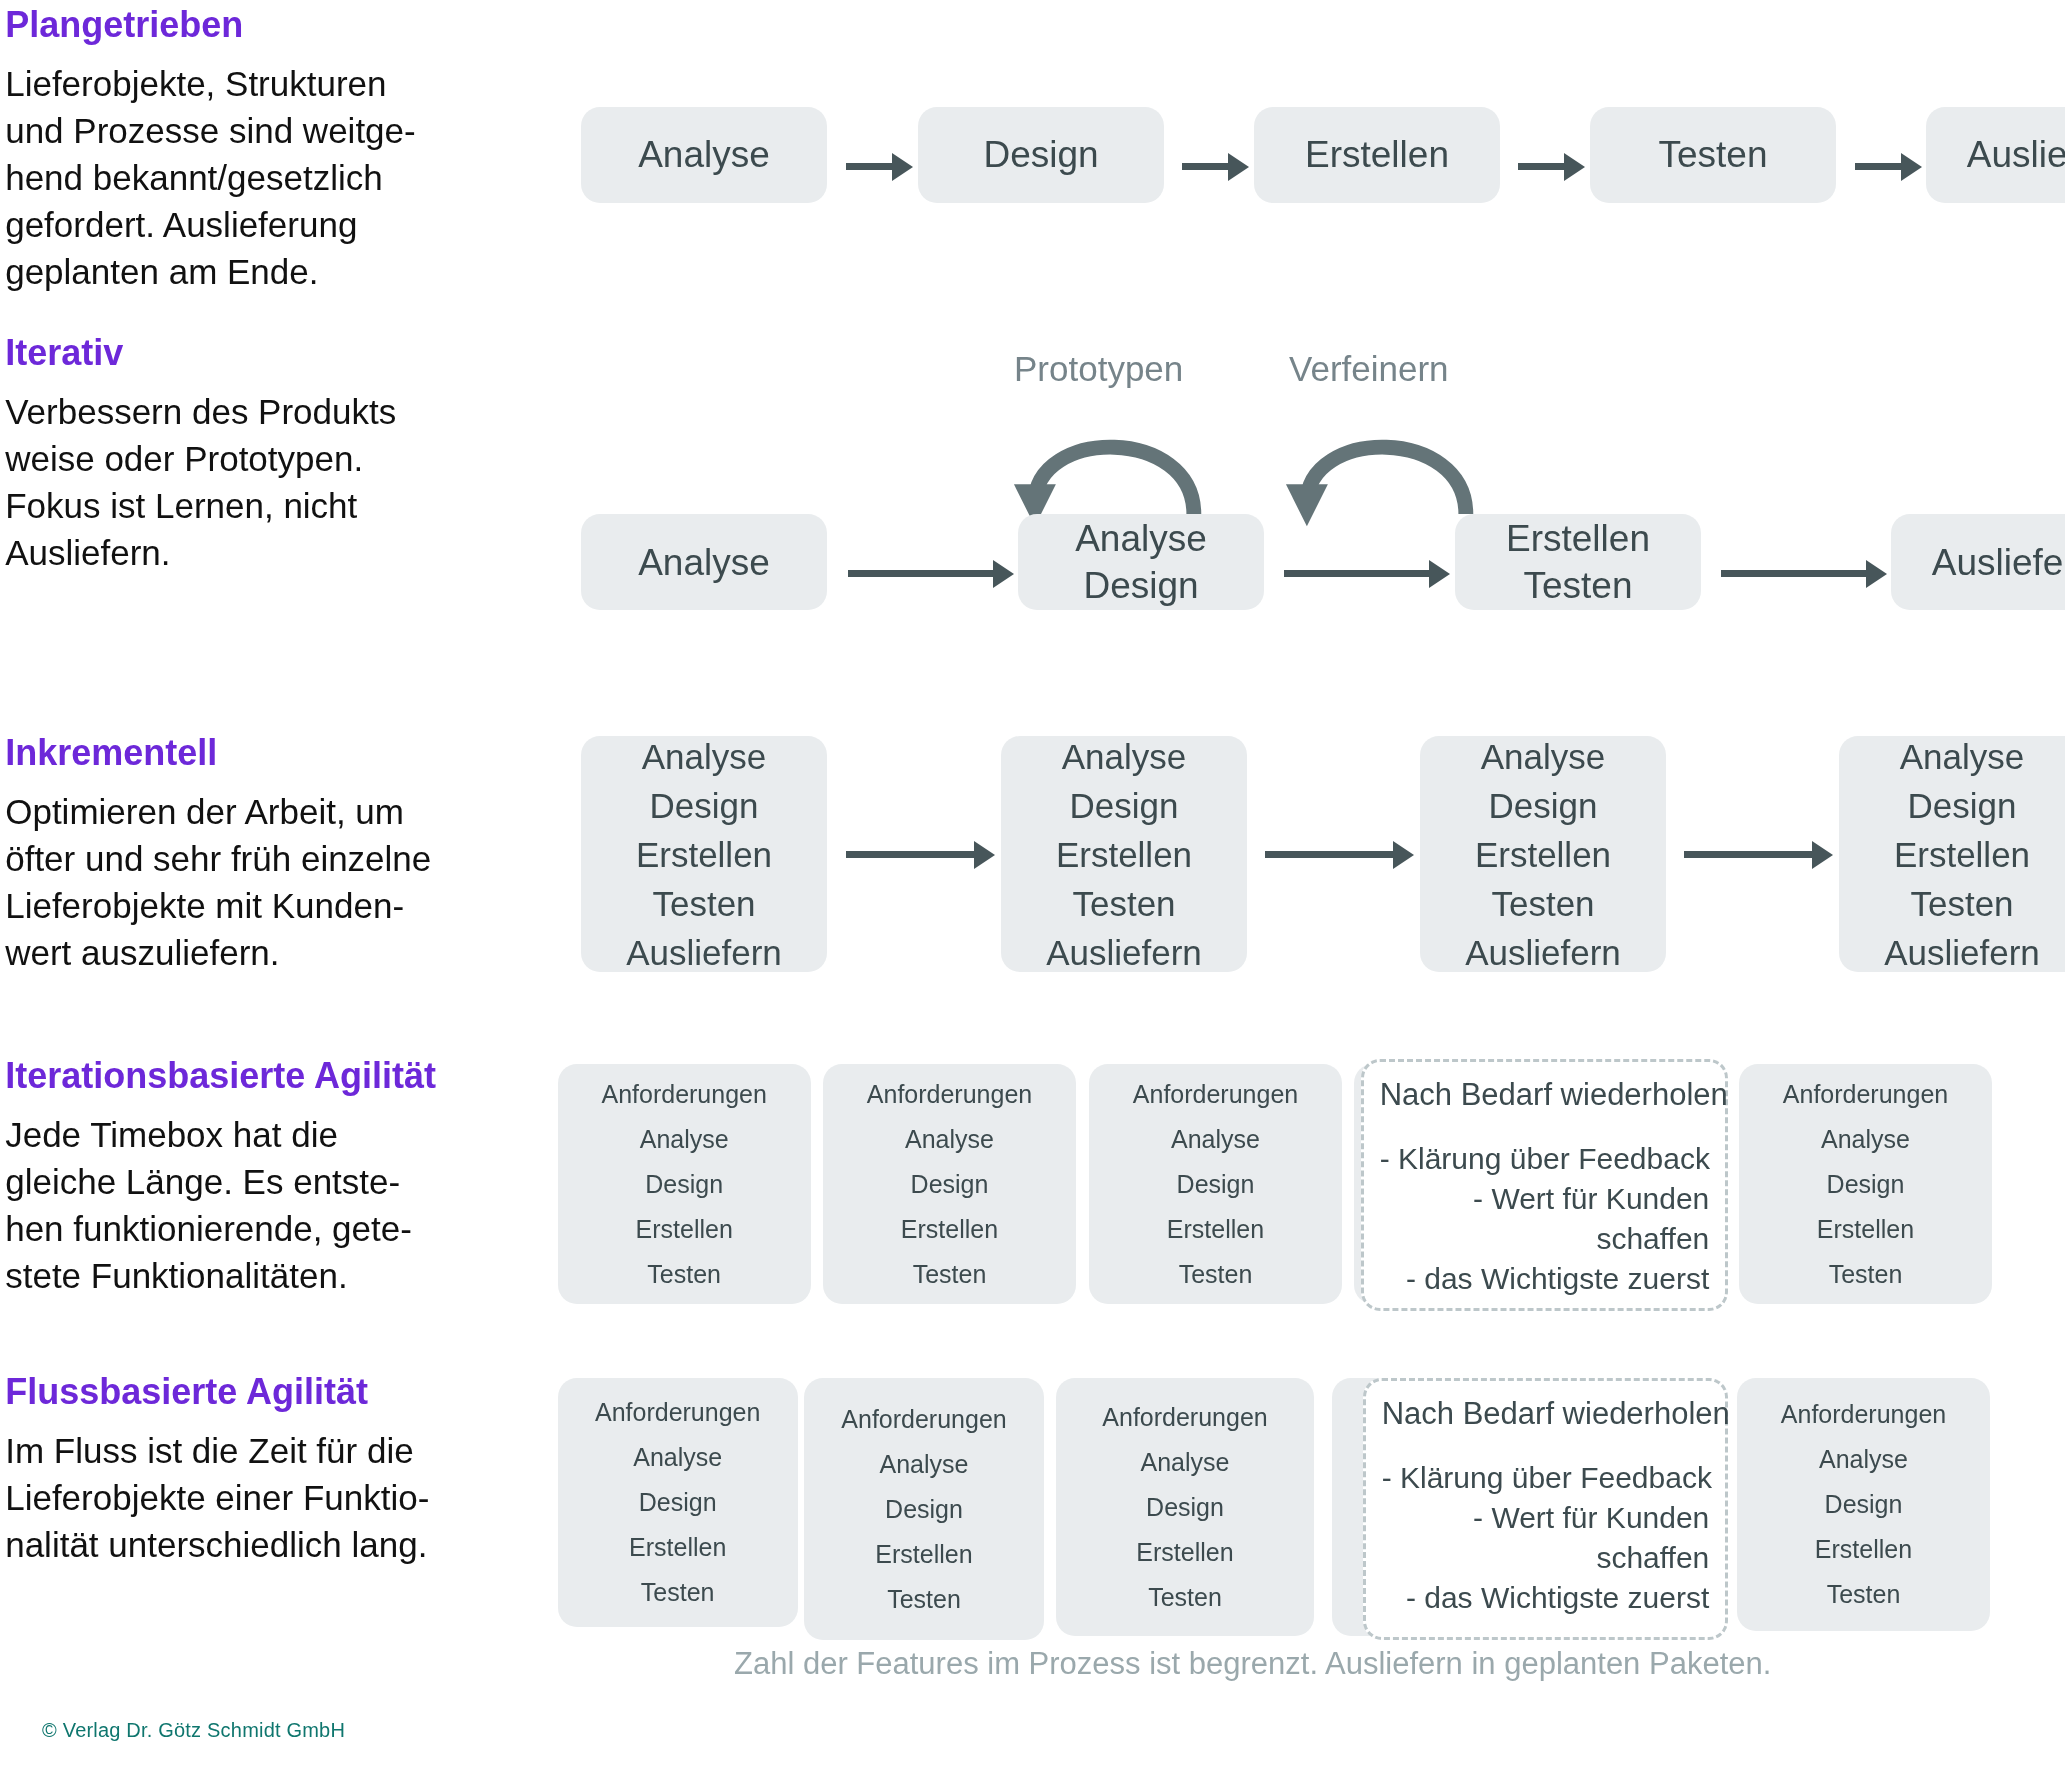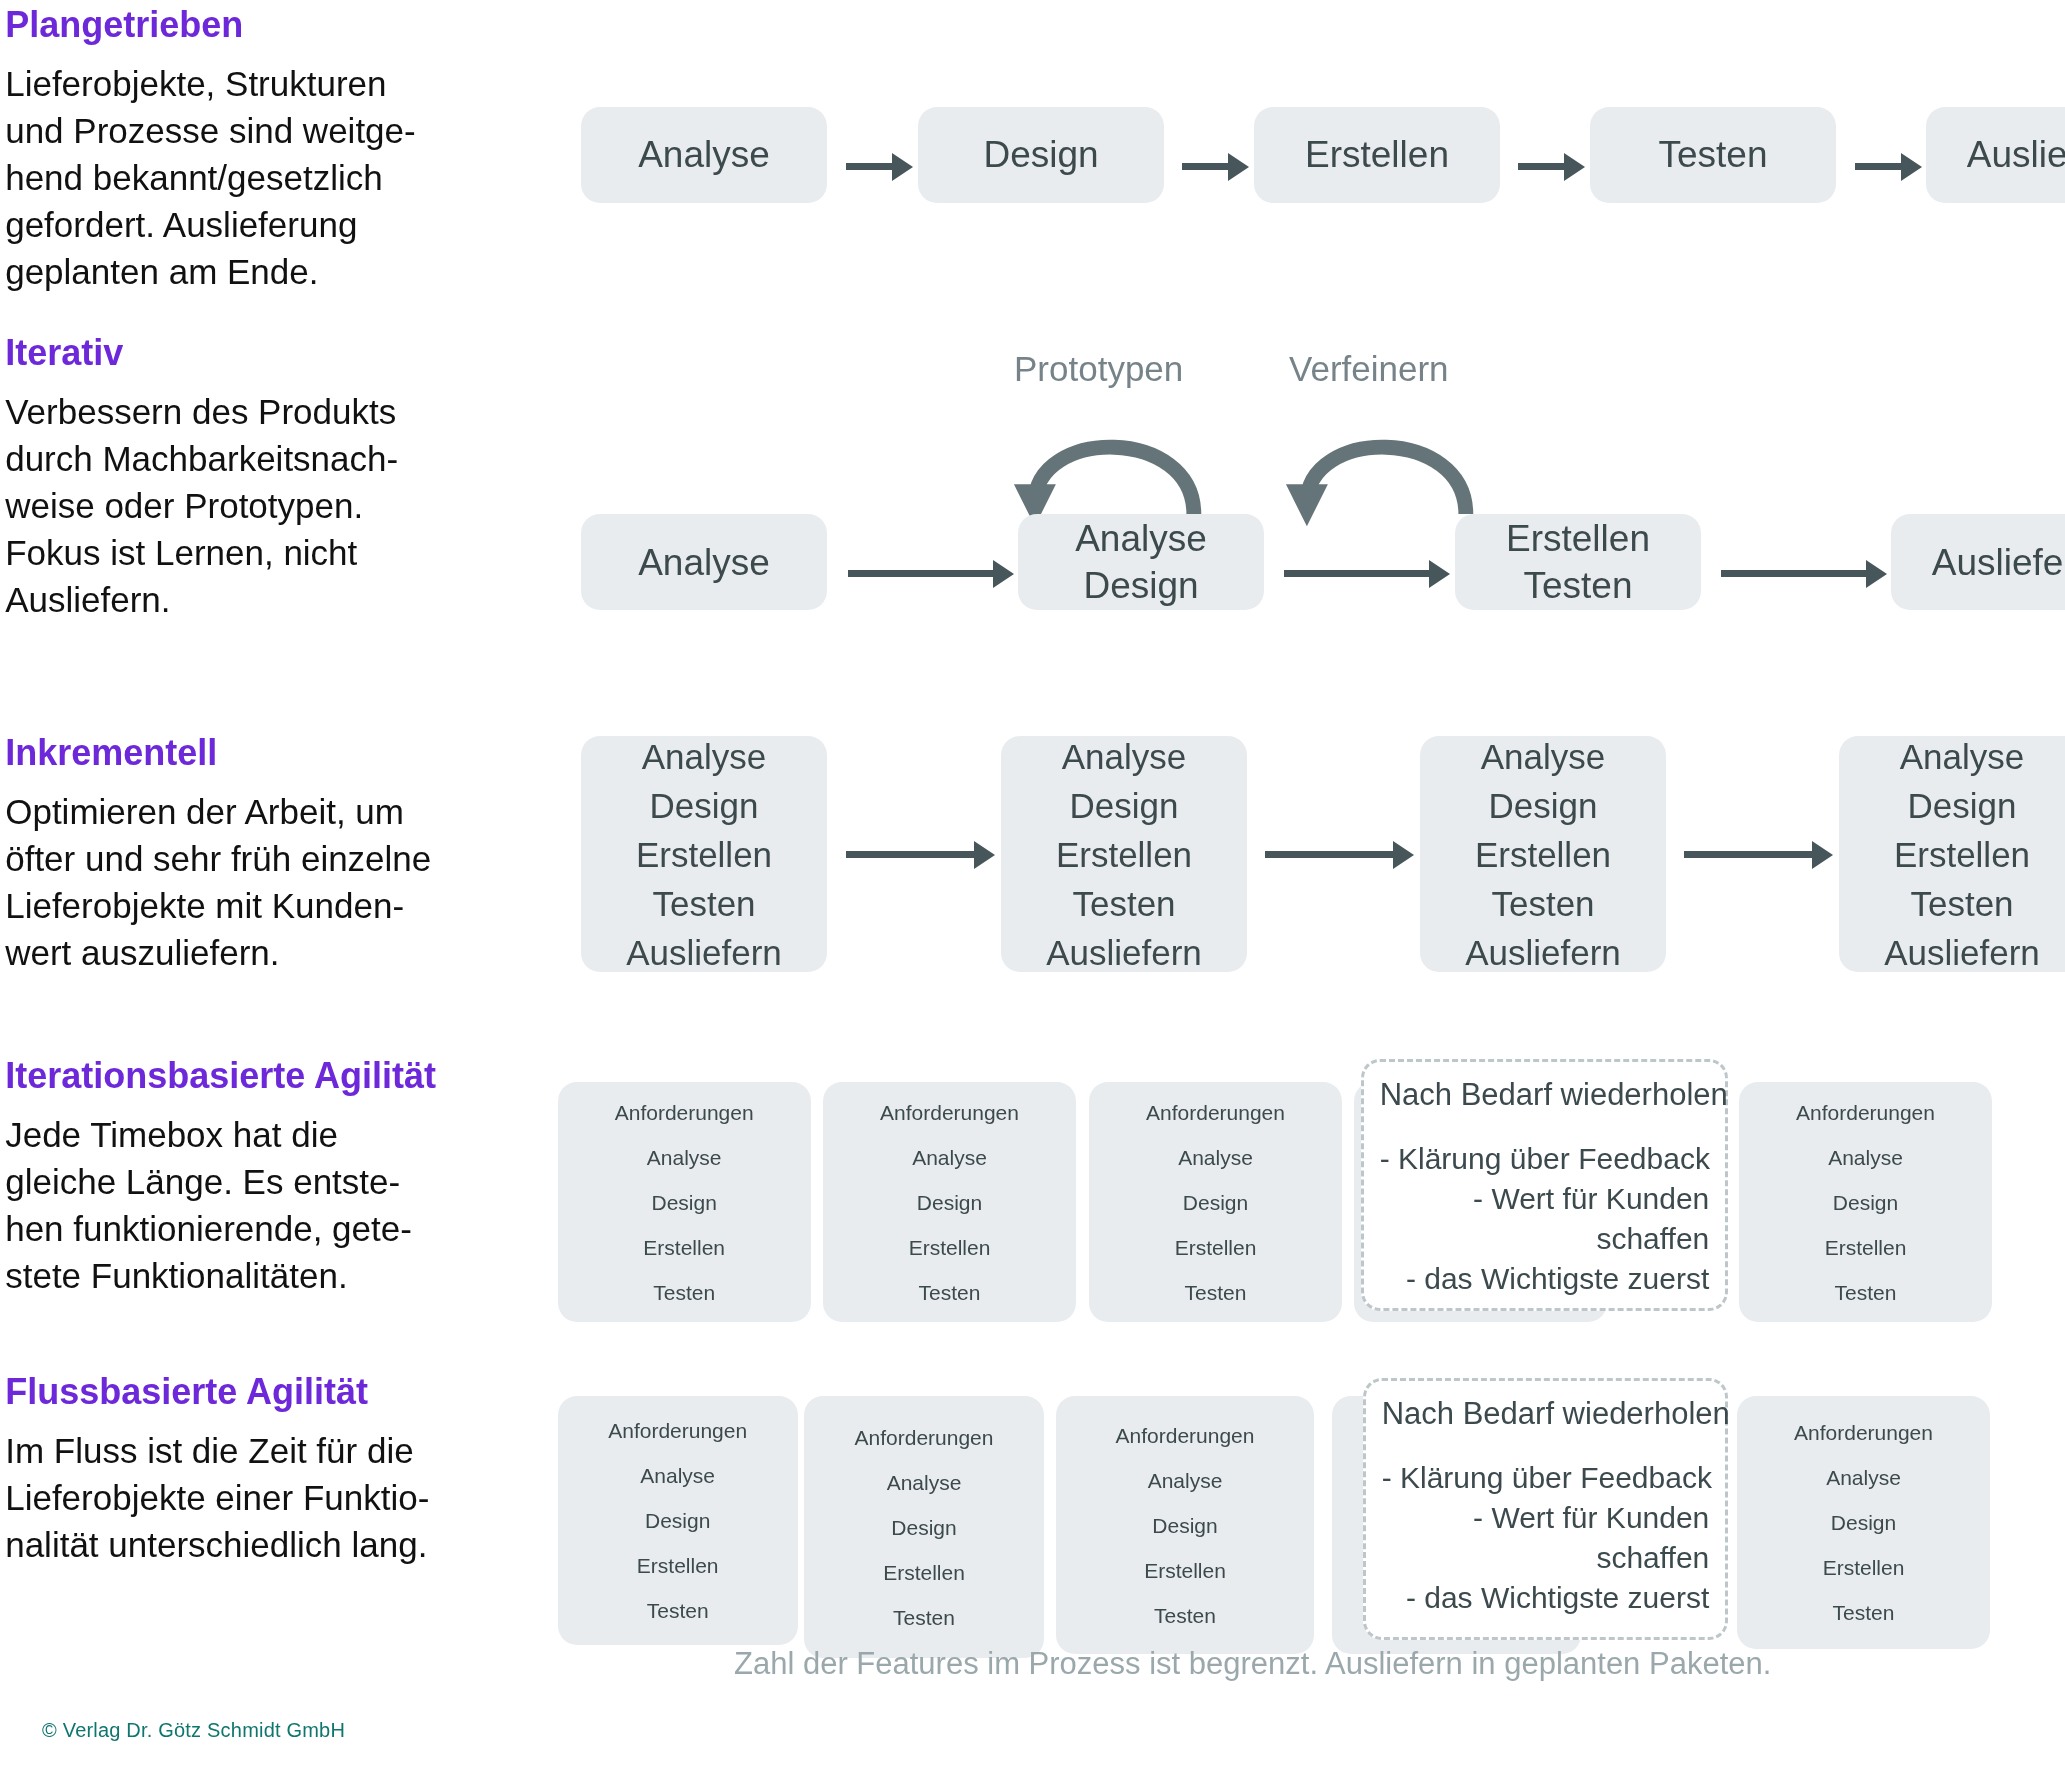--- a/index.html
+++ b/index.html
@@ -85,21 +85,21 @@
 
   
   .r2 .box { font-size: 37px; }
   .r2 .box .ln { line-height: 47px; }
 
   
   .r3 .box { font-size: 35px; }
   .r3 .box .ln { line-height: 49px; }
 
   
-  .r4 .box, .r5 .box { font-size: 21px; margin-top: 18px; }
+  .r4 .box, .r5 .box { font-size: 25px; }
   .r4 .box .ln, .r5 .box .ln { line-height: 45px; }
 
   
   .arrow {
     position: absolute;
     height: 7px;
     background: #47565A;
   }
   .arrow::after {
     content: "";
@@ -162,21 +162,20 @@
       <span>hend bekannt/gesetzlich</span>
       <span>gefordert. Auslieferung</span>
       <span>geplanten am Ende.</span>
     </p>
   </div>
 
   <div class="sec" style="top:332px;">
     <h2 class="sec-title">Iterativ</h2>
     <p class="sec-body">
       <span>Verbessern des Produkts</span>
-      <span>durch Machbarkeitsnach-</span>
       <span>weise oder Prototypen.</span>
       <span>Fokus ist Lernen, nicht</span>
       <span>Ausliefern.</span>
     </p>
   </div>
 
   <div class="sec" style="top:732px;">
     <h2 class="sec-title">Inkrementell</h2>
     <p class="sec-body">
       <span>Optimieren der Arbeit, um</span>

